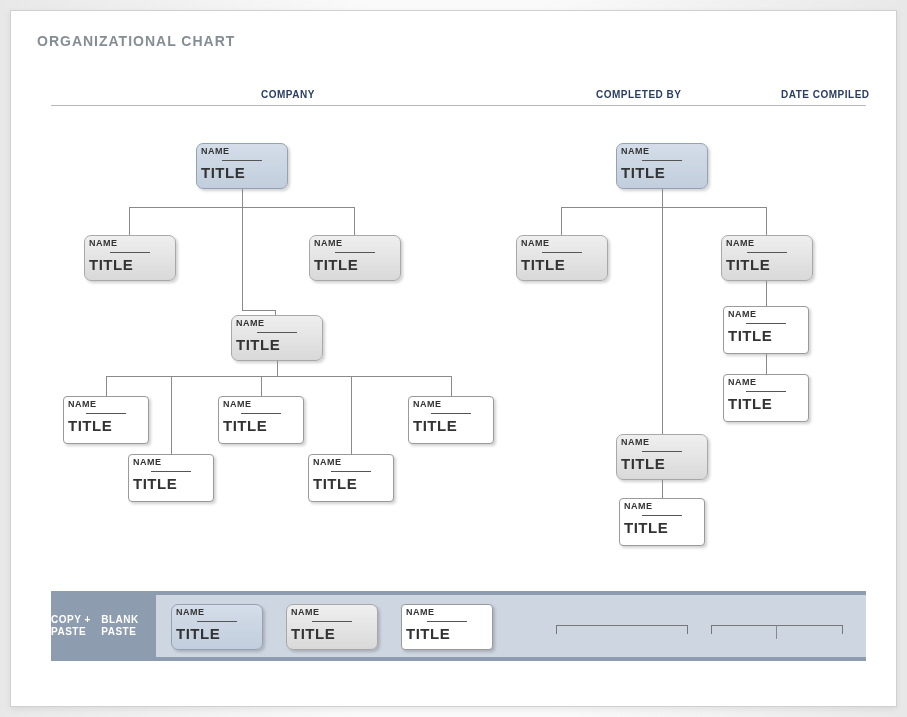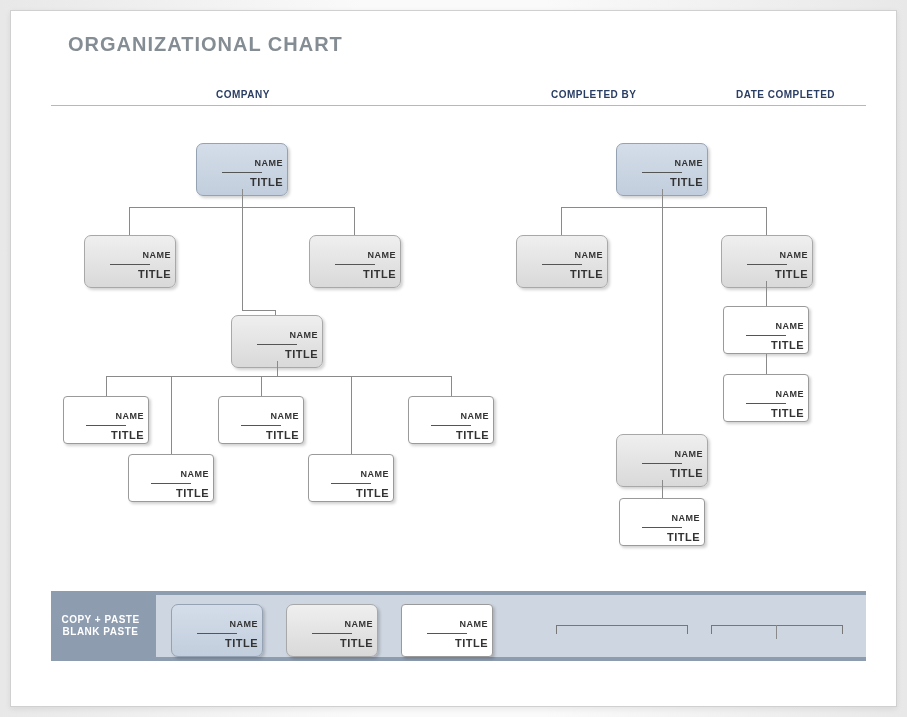--- a/index.html
+++ b/index.html
@@ -1,53 +1,53 @@
 <!DOCTYPE html>
 <html><head>
 <meta charset="utf-8">
 <style>
   html,body{margin:0;padding:0;background:linear-gradient(to right,#e8e8e8,#fafafa 40%,#fafafa 60%,#e8e8e8);}
   body{font-family:"Helvetica Neue",Arial,sans-serif;color:#3a3a3a;}
   .sheet{position:relative;margin:10px;width:885px;height:695px;background:#fff;border:1px solid #d0d0d0;box-shadow:0 2px 6px rgba(0,0,0,.08);}
-  .page-title{position:absolute;left:57px;top:22px;font-weight:800;font-size:20px;letter-spacing:1px;color:#858d94;}
+  .page-title{position:absolute;left:26px;top:22px;font-weight:800;font-size:14px;letter-spacing:1px;color:#858d94;}
   .hdr-rule{position:absolute;left:40px;right:30px;top:94px;border-top:1px solid #b8b8b8;}
-  .col-label{position:absolute;top:78px;font-size:10px;font-weight:700;letter-spacing:.5px;color:#2a3d63;}
+  .col-label{position:absolute;top:78px;font-size:10px;font-weight:700;letter-spacing:.5px;color:#2a3d63;margin-left:45px;}
   .col-company{left:205px;}
   .col-compiled{left:540px;}
   .col-date{left:725px;}
   
   .canvas{position:absolute;left:40px;top:100px;right:30px;bottom:130px;}
   .conn{position:absolute;background:#8a8a8a;} 
   
-  .card{position:absolute;box-sizing:border-box;border-radius:7px;text-align:right;padding:14px 4px 7px;border:1px solid #aaa;box-shadow:2px 2px 3px rgba(0,0,0,.18);}
+  .card{position:absolute;box-sizing:border-box;border-radius:7px;text-align:left;padding:2px 4px 7px;border:1px solid #aaa;box-shadow:2px 2px 3px rgba(0,0,0,.18);}
   .card.sm{width:86px;height:48px;border-radius:4px;}
   .card .nm{font-size:9px;font-weight:600;letter-spacing:.5px;color:#333;display:block;}
   .card .sep{display:block;width:40px;height:0;border-top:1px solid #555;margin:4px auto 3px;}
-  .card .tl{font-size:11px;font-weight:600;letter-spacing:.5px;color:#333;display:block;}
+  .card .tl{font-size:15px;font-weight:600;letter-spacing:.5px;color:#333;display:block;}
   .c-blue{background:linear-gradient(#d4dde9,#c2cedd);border-color:#94a2b3;}
   .c-grey{background:linear-gradient(#efefef,#d9d9d9);border-color:#a8a8a8;}
   .c-white{background:#fff;border-color:#9a9a9a;}
   
   .iconbar{position:absolute;left:40px;right:30px;bottom:45px;height:70px;background:#8e9cb0;}
-  .iconbar .label{position:absolute;left:0;top:0;bottom:0;width:99px;display:flex;flex-direction:column;align-items:center;justify-content:center;color:#fff;font-size:10px;font-weight:800;letter-spacing:.5px;line-height:1.25;}
+  .iconbar .label{position:absolute;left:0;top:0;bottom:0;width:99px;display:flex;flex-direction:row;align-items:center;justify-content:center;color:#fff;font-size:10px;font-weight:800;letter-spacing:.5px;line-height:1.25;}
   .iconbar .tray{position:absolute;left:105px;right:0;top:4px;bottom:4px;background:#ced6e1;}
   .tray .card{top:9px;}
   .tray .conn{top:30px;height:0;}
   .tray .ruler{position:absolute;top:30px;height:8px;border-left:1px solid #777;border-right:1px solid #777;border-top:1px solid #777;}
 </style>
 </head>
 <body>
 
 <div class="sheet">
 
   <div class="page-title">ORGANIZATIONAL CHART</div>
 
   <div class="col-label col-company">COMPANY</div>
   <div class="col-label col-compiled">COMPLETED BY</div>
-  <div class="col-label col-date">DATE COMPLETED</div>
+  <div class="col-label col-date">DATE COMPILED</div>
   <div class="hdr-rule"></div>
 
   <div class="canvas">
 
     <div class="card c-blue" style="left:145px;top:32px;width:92px;">
       <span class="nm">NAME</span>
       <span class="sep"></span>
       <span class="tl">TITLE</span>
     </div>
 

